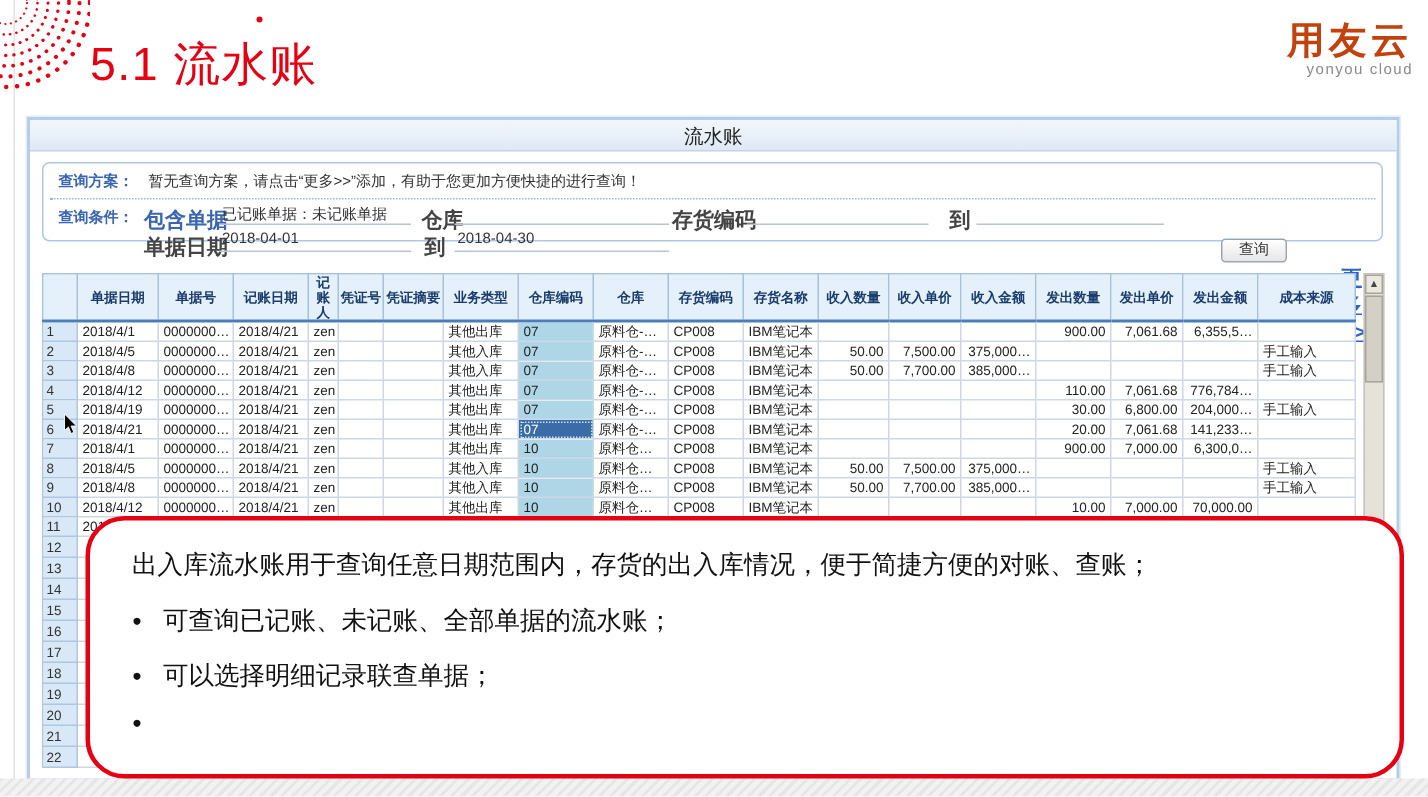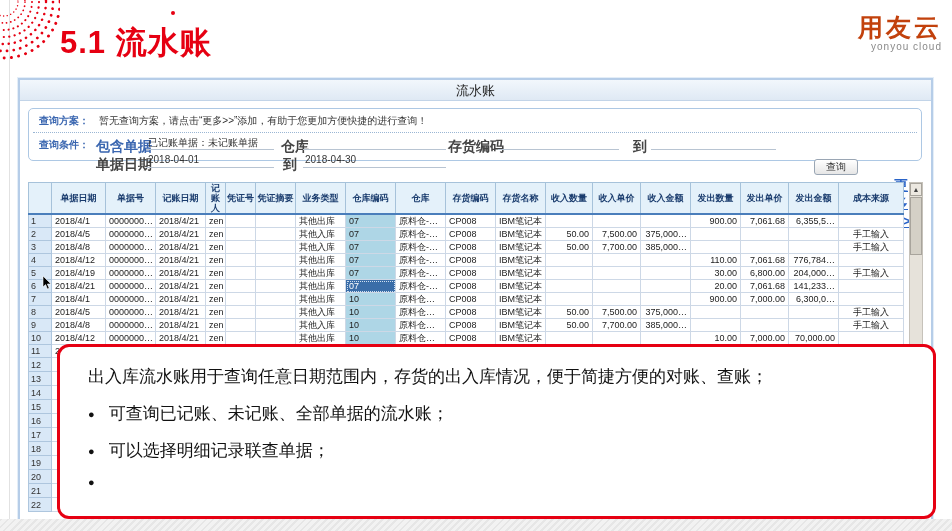--- a/index.html
+++ b/index.html
@@ -4,21 +4,21 @@
 <style>
   * { margin:0; padding:0; box-sizing:border-box; }
   html,body { width:952px; height:531px; overflow:hidden; background:#fff;
     font-family:"Liberation Sans","DejaVu Sans",sans-serif; }
   .slide { position:relative; width:952px; height:531px; background:#fff; }
 
   .left-line { position:absolute; left:9px; top:0; width:1px; height:531px; background:#e2e2e2; }
   .deco { position:absolute; left:0; top:0; }
   .deco-dot-single { position:absolute; left:171px; top:11px; width:4px; height:4px; border-radius:50%; background:#e60012; }
 
-  .page-title { position:absolute; left:60px; top:22px; font-size:31px; font-weight:bold; color:#e60012; letter-spacing:1px; }
+  .page-title { position:absolute; left:60px; top:22px; font-size:31px; font-weight:normal; color:#e60012; letter-spacing:1px; }
 
   .logo { position:absolute; right:10px; top:14px; text-align:right; }
   .logo-text { font-size:25px; font-weight:bold; color:#c2410c; letter-spacing:3px; line-height:26px; }
   .logo-sub { font-size:10px; color:#8a8a8a; letter-spacing:1px; margin-top:1px; }
 
   .window { position:absolute; left:18px; top:78px; width:915px; height:443px;
     background:#fff; border:2px solid #b6cde8; box-shadow:0 0 0 1px #e4eef8; }
   .win-titlebar { position:absolute; left:0; top:0; right:0; height:21px;
     background:linear-gradient(#f2f7fc,#dfe9f4); border-bottom:1px solid #c2d4e8;
     text-align:center; line-height:21px; font-size:13px; color:#222; }
@@ -41,33 +41,33 @@
   table.grid { border-collapse:collapse; table-layout:fixed; width:875px; background:#fff; }
   .grid th { background:#e4f1fa; color:#1a3c6e; font-size:9px; font-weight:bold;
     border:1px solid #a6c2da; border-bottom:2px solid #4a7ebb; height:25px;
     line-height:10px; padding:0 1px; overflow:hidden; }
   .grid td { font-size:9px; color:#222; border:1px solid #cdd8e6; height:12px;
     padding:0 3px; white-space:nowrap; overflow:hidden; line-height:12px; }
   .grid td.rownum { background:#d9e8f7; border-color:#aec6de; color:#333; padding:0 2px; }
   .grid td.whcode { background:#aed6e6; }
   .grid td.sel { background:#3a6da8; color:#fff; outline:1px dotted #d0e0f0; outline-offset:-2px; }
   .grid td.num { text-align:right; }
-  .grid td.cost { text-align:center;margin-left:30px; }
+  .grid td.cost { text-align:left;margin-left:30px; }
   .grid tr.empty td { height:14px; }
 
   .vscroll { position:absolute; left:889px; top:102px; width:14px; height:334px; background:#e6e2da; border:1px solid #c6c2ba; }
   .vscroll-btn { position:absolute; left:0; top:0; width:12px; height:13px; background:#ece8e0;
     border:1px solid #a8a49c; font-size:7px; color:#444; text-align:center; line-height:12px; cursor:pointer; }
   .vscroll-thumb { position:absolute; left:0; top:14px; width:12px; height:58px; background:#d4d0c6;
     border:1px solid #a8a49c; cursor:pointer; }
 
   .cursor-arrow { position:absolute; left:42px; top:276px; z-index:8; }
 
   .callout { position:absolute; left:57px; top:344px; width:879px; height:175px;
-    background:#fff; border:3px solid #e60012; border-radius:12px; z-index:20;
+    background:#fff; border:3px solid #e60012; border-radius:26px; z-index:20;
     padding:19px 28px 0 28px; }
   .callout-line1 { font-size:17px; color:#111; line-height:22px; }
   .callout-bullet { display:flex; align-items:center; margin-top:14px; font-size:17px; color:#111; }
   .bullet-dot { font-size:11px; margin-right:14px; color:#111; }
 
   .bottom-band { position:absolute; left:0; bottom:0; width:952px; height:12px; z-index:4;
     background:repeating-linear-gradient(135deg, rgba(0,0,0,0.05) 0 2px, rgba(0,0,0,0) 2px 5px), #f2f2f2; }
 </style>
 </head>
 <body>

